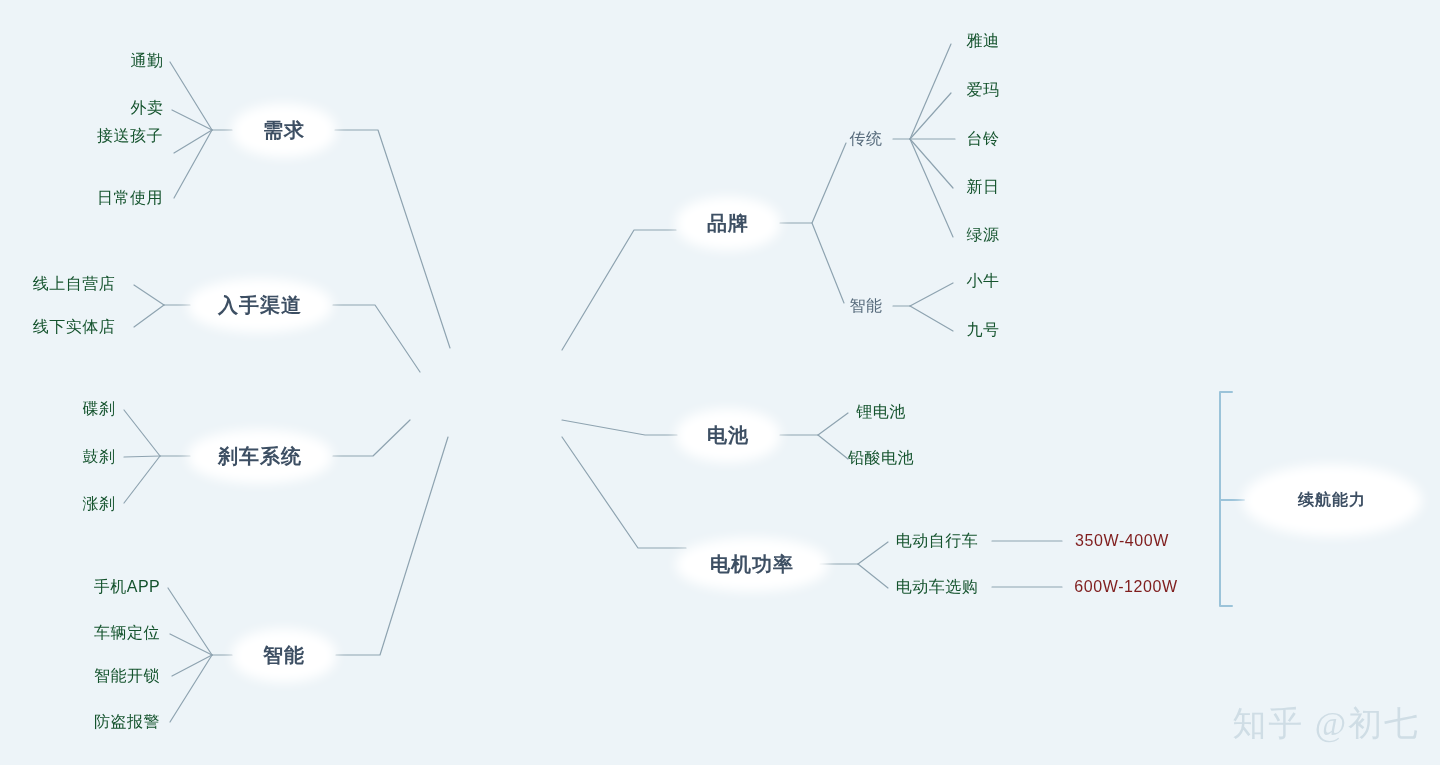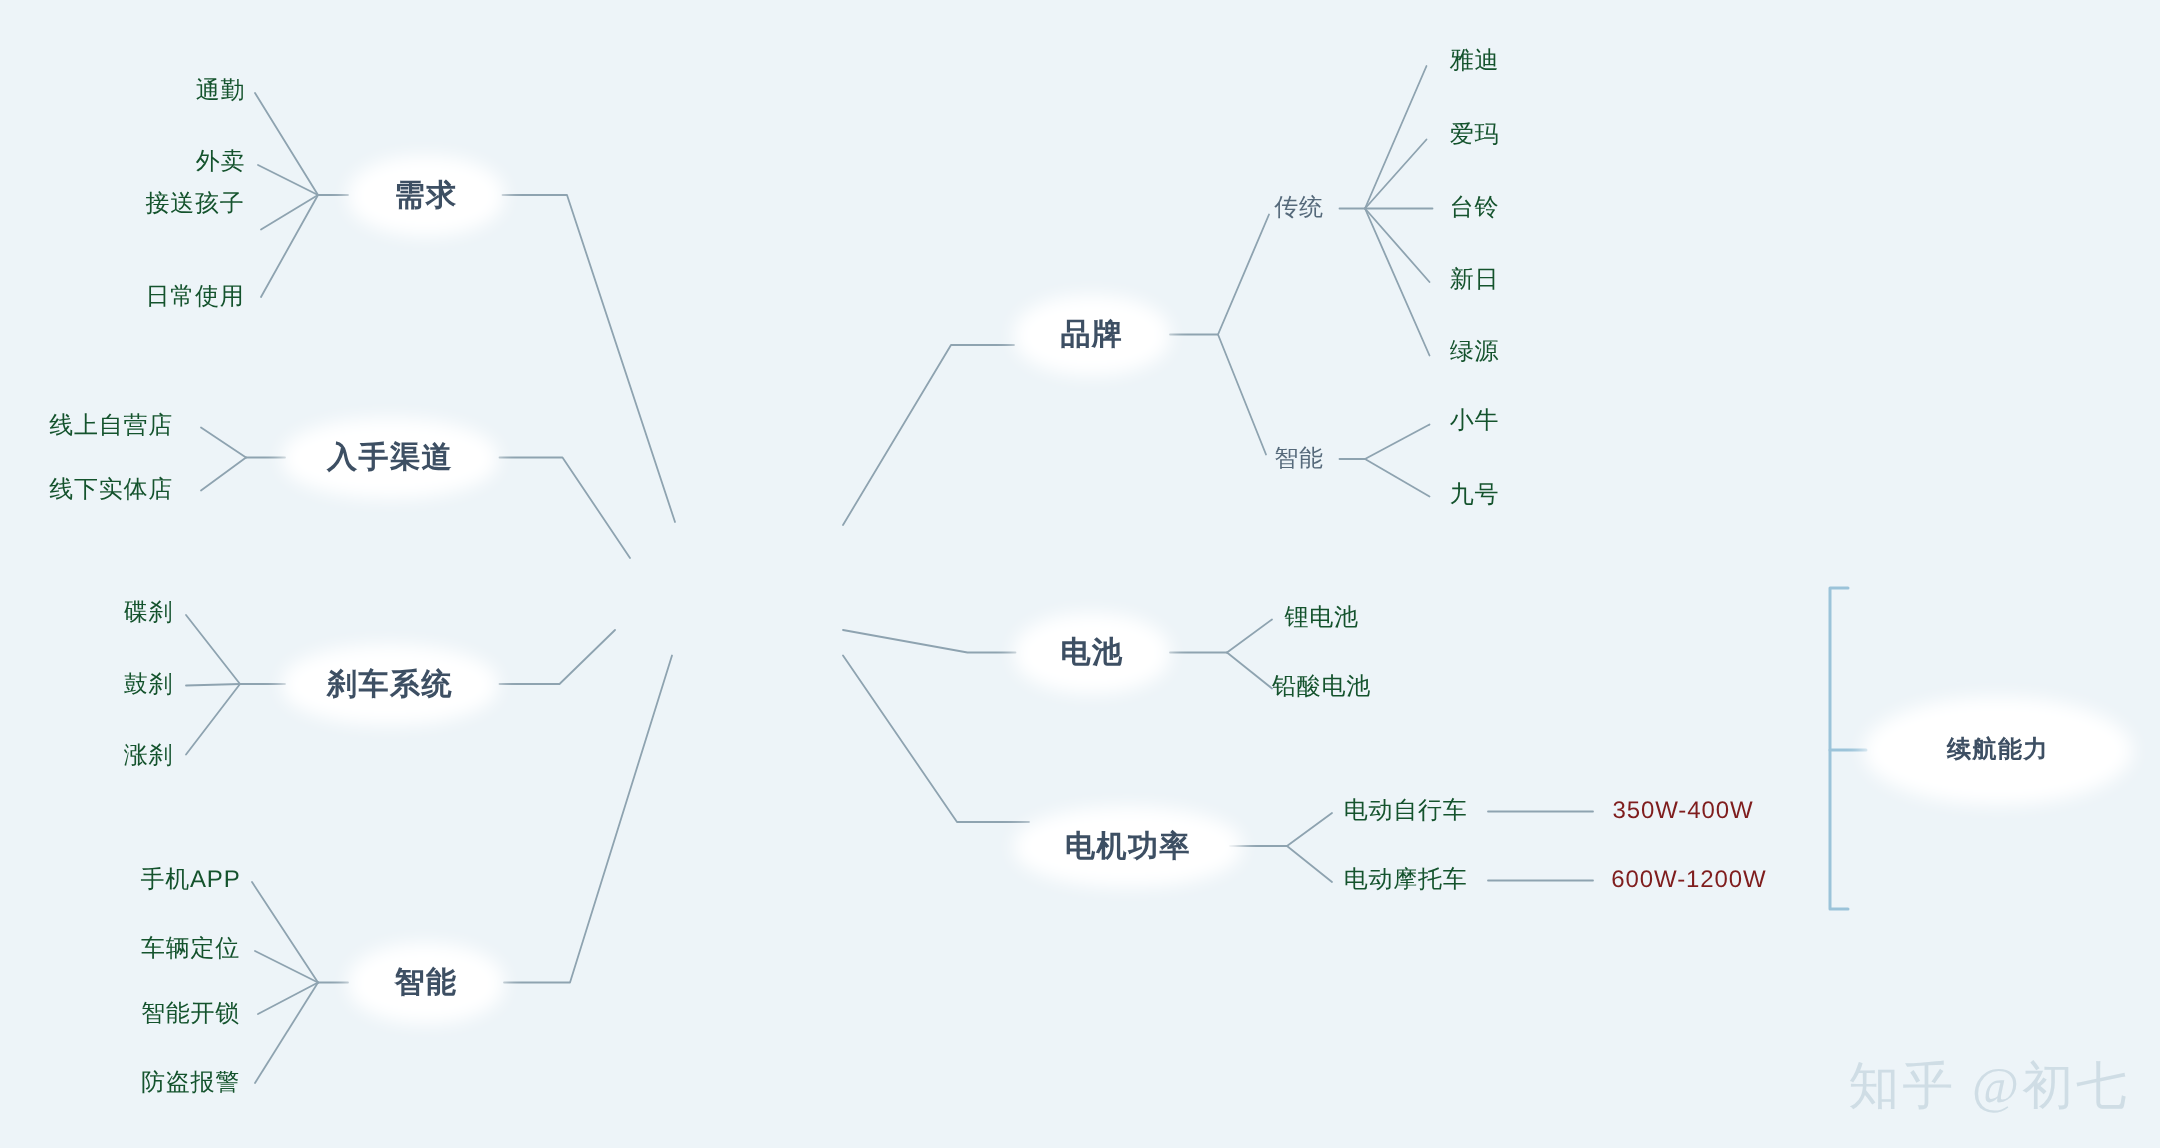--- a/index.html
+++ b/index.html
@@ -219,21 +219,21 @@
   </div>
   <div class="leaf" style="left:881px; top:412px;"><span>锂电池</span></div>
   <div class="leaf" style="left:881px; top:458px;"><span>铅酸电池</span></div>
 
   <div class="node node-main wider" style="left:752px; top:564px;">
     <span class="pill"></span>
     <span>电机功率</span>
   </div>
   <div class="leaf" style="left:937px; top:541px;"><span>电动自行车</span></div>
   <div class="leaf val" style="left:1122px; top:541px;"><span>350W-400W</span></div>
-  <div class="leaf" style="left:937px; top:587px;"><span>电动摩托车</span></div>
+  <div class="leaf" style="left:937px; top:587px;"><span>电动车选购</span></div>
   <div class="leaf val" style="left:1126px; top:587px;"><span>600W-1200W</span></div>
 
   <div class="node node-oval" style="left:1332px; top:500px;">
     <span class="pill"></span>
     <span>续航能力</span>
   </div>
 
   <div id="watermark">知乎 @初七</div>
 
 </div>

